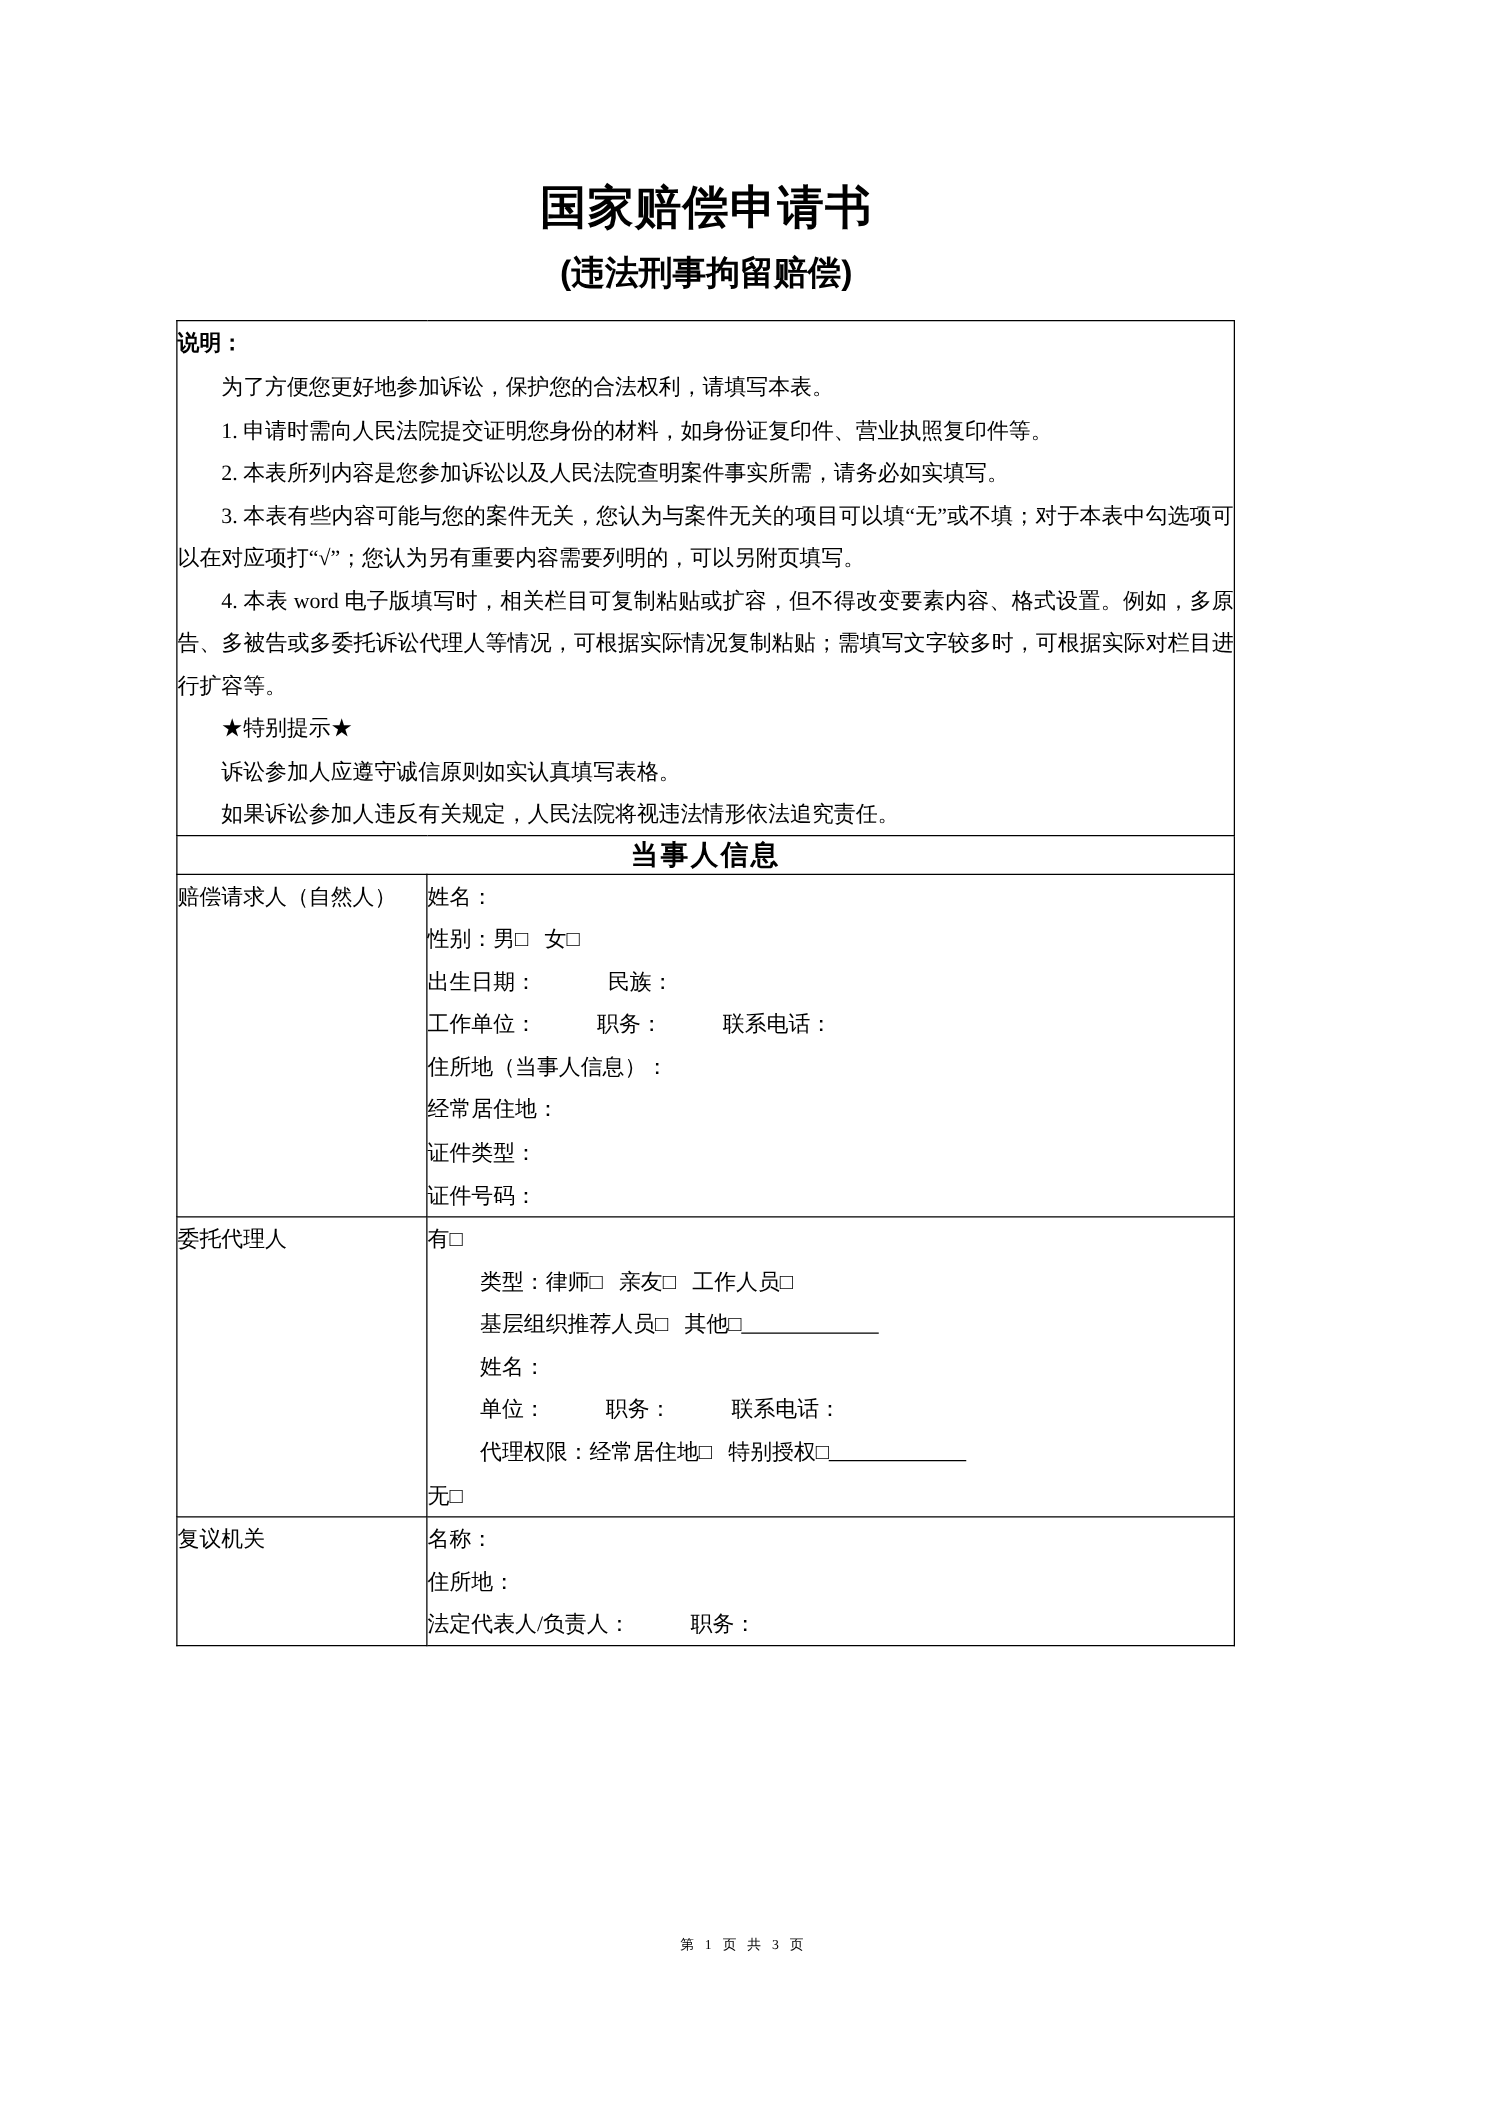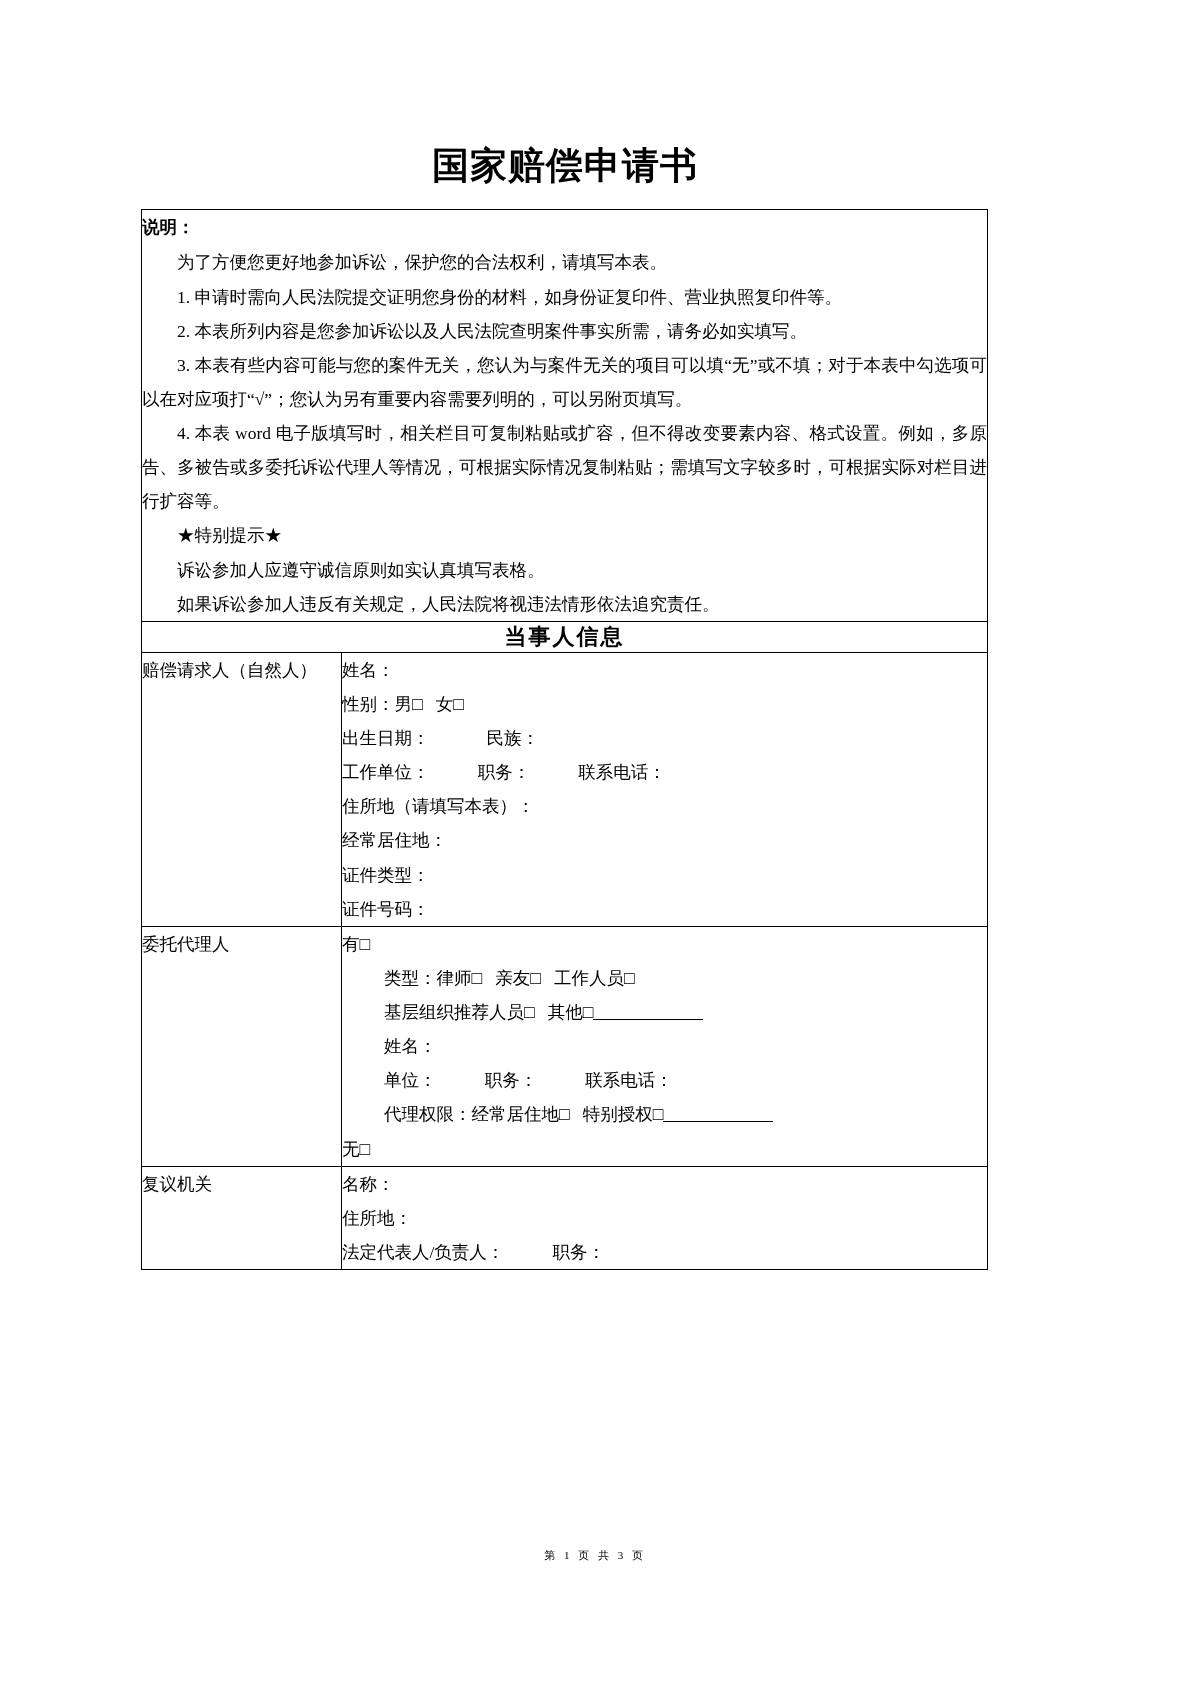--- a/index.html
+++ b/index.html
@@ -135,20 +135,21 @@
 </style>
 </head>
 <body>
 
 <div class="page">
 
   <div class="doc-body">
 
     <div class="title-block">
       <h1 class="doc-title">国家赔偿申请书</h1>
+      <div class="doc-subtitle">(违法刑事拘留赔偿)</div>
     </div>
 
     <table class="form-table">
       <colgroup>
         <col class="col-label">
         <col class="col-value">
       </colgroup>
       <tbody>
 
         <tr>
@@ -175,21 +176,21 @@
 
       </tbody>
       <tbody id="party-rows">
           <tr>
             <td class="row-label">赔偿请求人（自然人）</td>
             <td class="row-value">
               <div class="fline"><span>姓名：</span></div>
               <div class="fline"><span>性别：男□   女□</span></div>
               <div class="fline"><span>出生日期：             民族：</span></div>
               <div class="fline"><span>工作单位：           职务：           联系电话：</span></div>
-              <div class="fline"><span>住所地（请填写本表）：</span></div>
+              <div class="fline"><span>住所地（当事人信息）：</span></div>
               <div class="fline"><span>经常居住地：</span></div>
               <div class="fline"><span>证件类型：</span></div>
               <div class="fline"><span>证件号码：</span></div>
             </td>
           </tr>
           <tr>
             <td class="row-label">委托代理人</td>
             <td class="row-value">
               <div class="fline"><span>有□</span></div>
               <div class="fline indent"><span>类型：律师□   亲友□   工作人员□</span></div>

